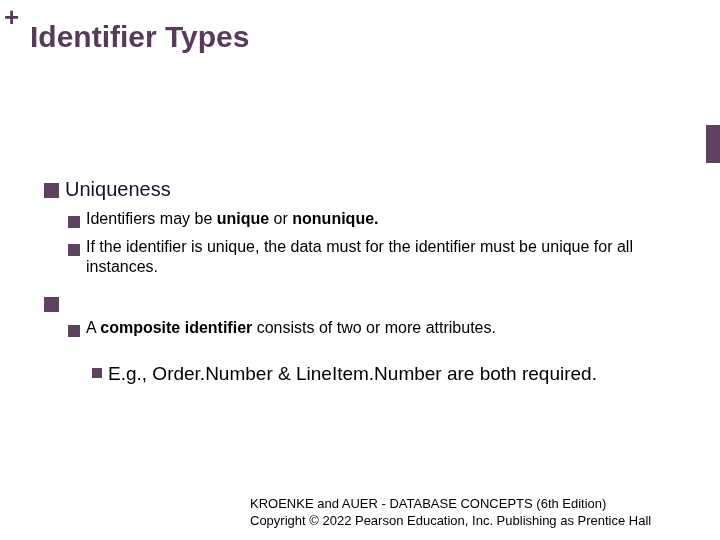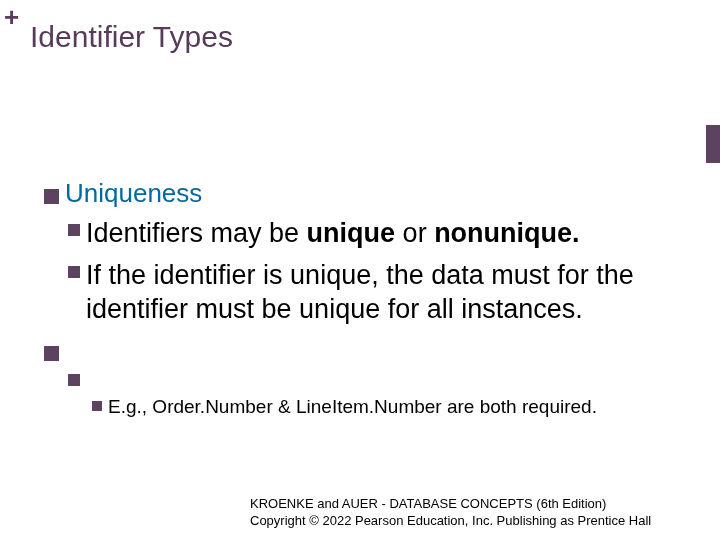--- a/index.html
+++ b/index.html
@@ -25,21 +25,21 @@
     width: 14px;
     height: 38px;
     background: #5d4360;
   }
   .title {
     position: absolute;
     top: 20px;
     left: 30px;
     font-size: 30px;
     color: #583a5a;
-    font-weight: 400;
+    font-weight: 700;
     text-align: right;
   }
   .content {
     position: absolute;
     top: 160px;
     left: 44px;
     right: 20px;
   }
   .l1 {
     margin-top: 18px;
@@ -52,47 +52,47 @@
     display: inline-block;
     width: 15px;
     height: 15px;
     background: #5d4360;
     margin-right: 6px;
     position: relative;
     top: 2px;
     flex-shrink: 0;
   }
   .l1-text {
-    font-size: 26px;
-    color: #0369a1;
+    font-size: 20px;
+    color: #0f172a;
   }
   .l2 {
     margin-left: 24px;
     margin-top: 8px;
     display: flex;
     align-items: flex-start;
   }
   .bullet2 {
     display: inline-block;
     width: 12px;
     height: 12px;
     background: #5d4360;
     margin-right: 6px;
     position: relative;
     top: 7px;
     flex-shrink: 0;
   }
   .l2-text {
-    font-size: 27px;
+    font-size: 16px;
     color: #000;
     line-height: 1.25;
   }
   .l3 {
     margin-left: 48px;
-    margin-top: 16px;
+    margin-top: 24px;
     display: flex;
     align-items: flex-start;
   }
   .bullet3 {
     display: inline-block;
     width: 10px;
     height: 10px;
     background: #5d4360;
     margin-right: 6px;
     position: relative;
@@ -140,20 +140,23 @@
       <span class="l2-text">If the identifier is unique, the data must for the identifier must be unique for all instances.</span>
     </div>
   </div>
 
   <div class="l1">
     <div class="l1-head">
       <span class="bullet1"></span>
     </div>
     <div class="l2">
       <span class="bullet2"></span>
+      <span class="l2-text">
+        <span>A </span><b>composite identifier</b><span> consists of two or more attributes.</span>
+      </span>
     </div>
     <div class="l3">
       <span class="bullet3"></span>
       <span class="l3-text">E.g., Order.Number &amp; LineItem.Number are both required.</span>
     </div>
   </div>
 
 </div>
 
 <div class="footer">

